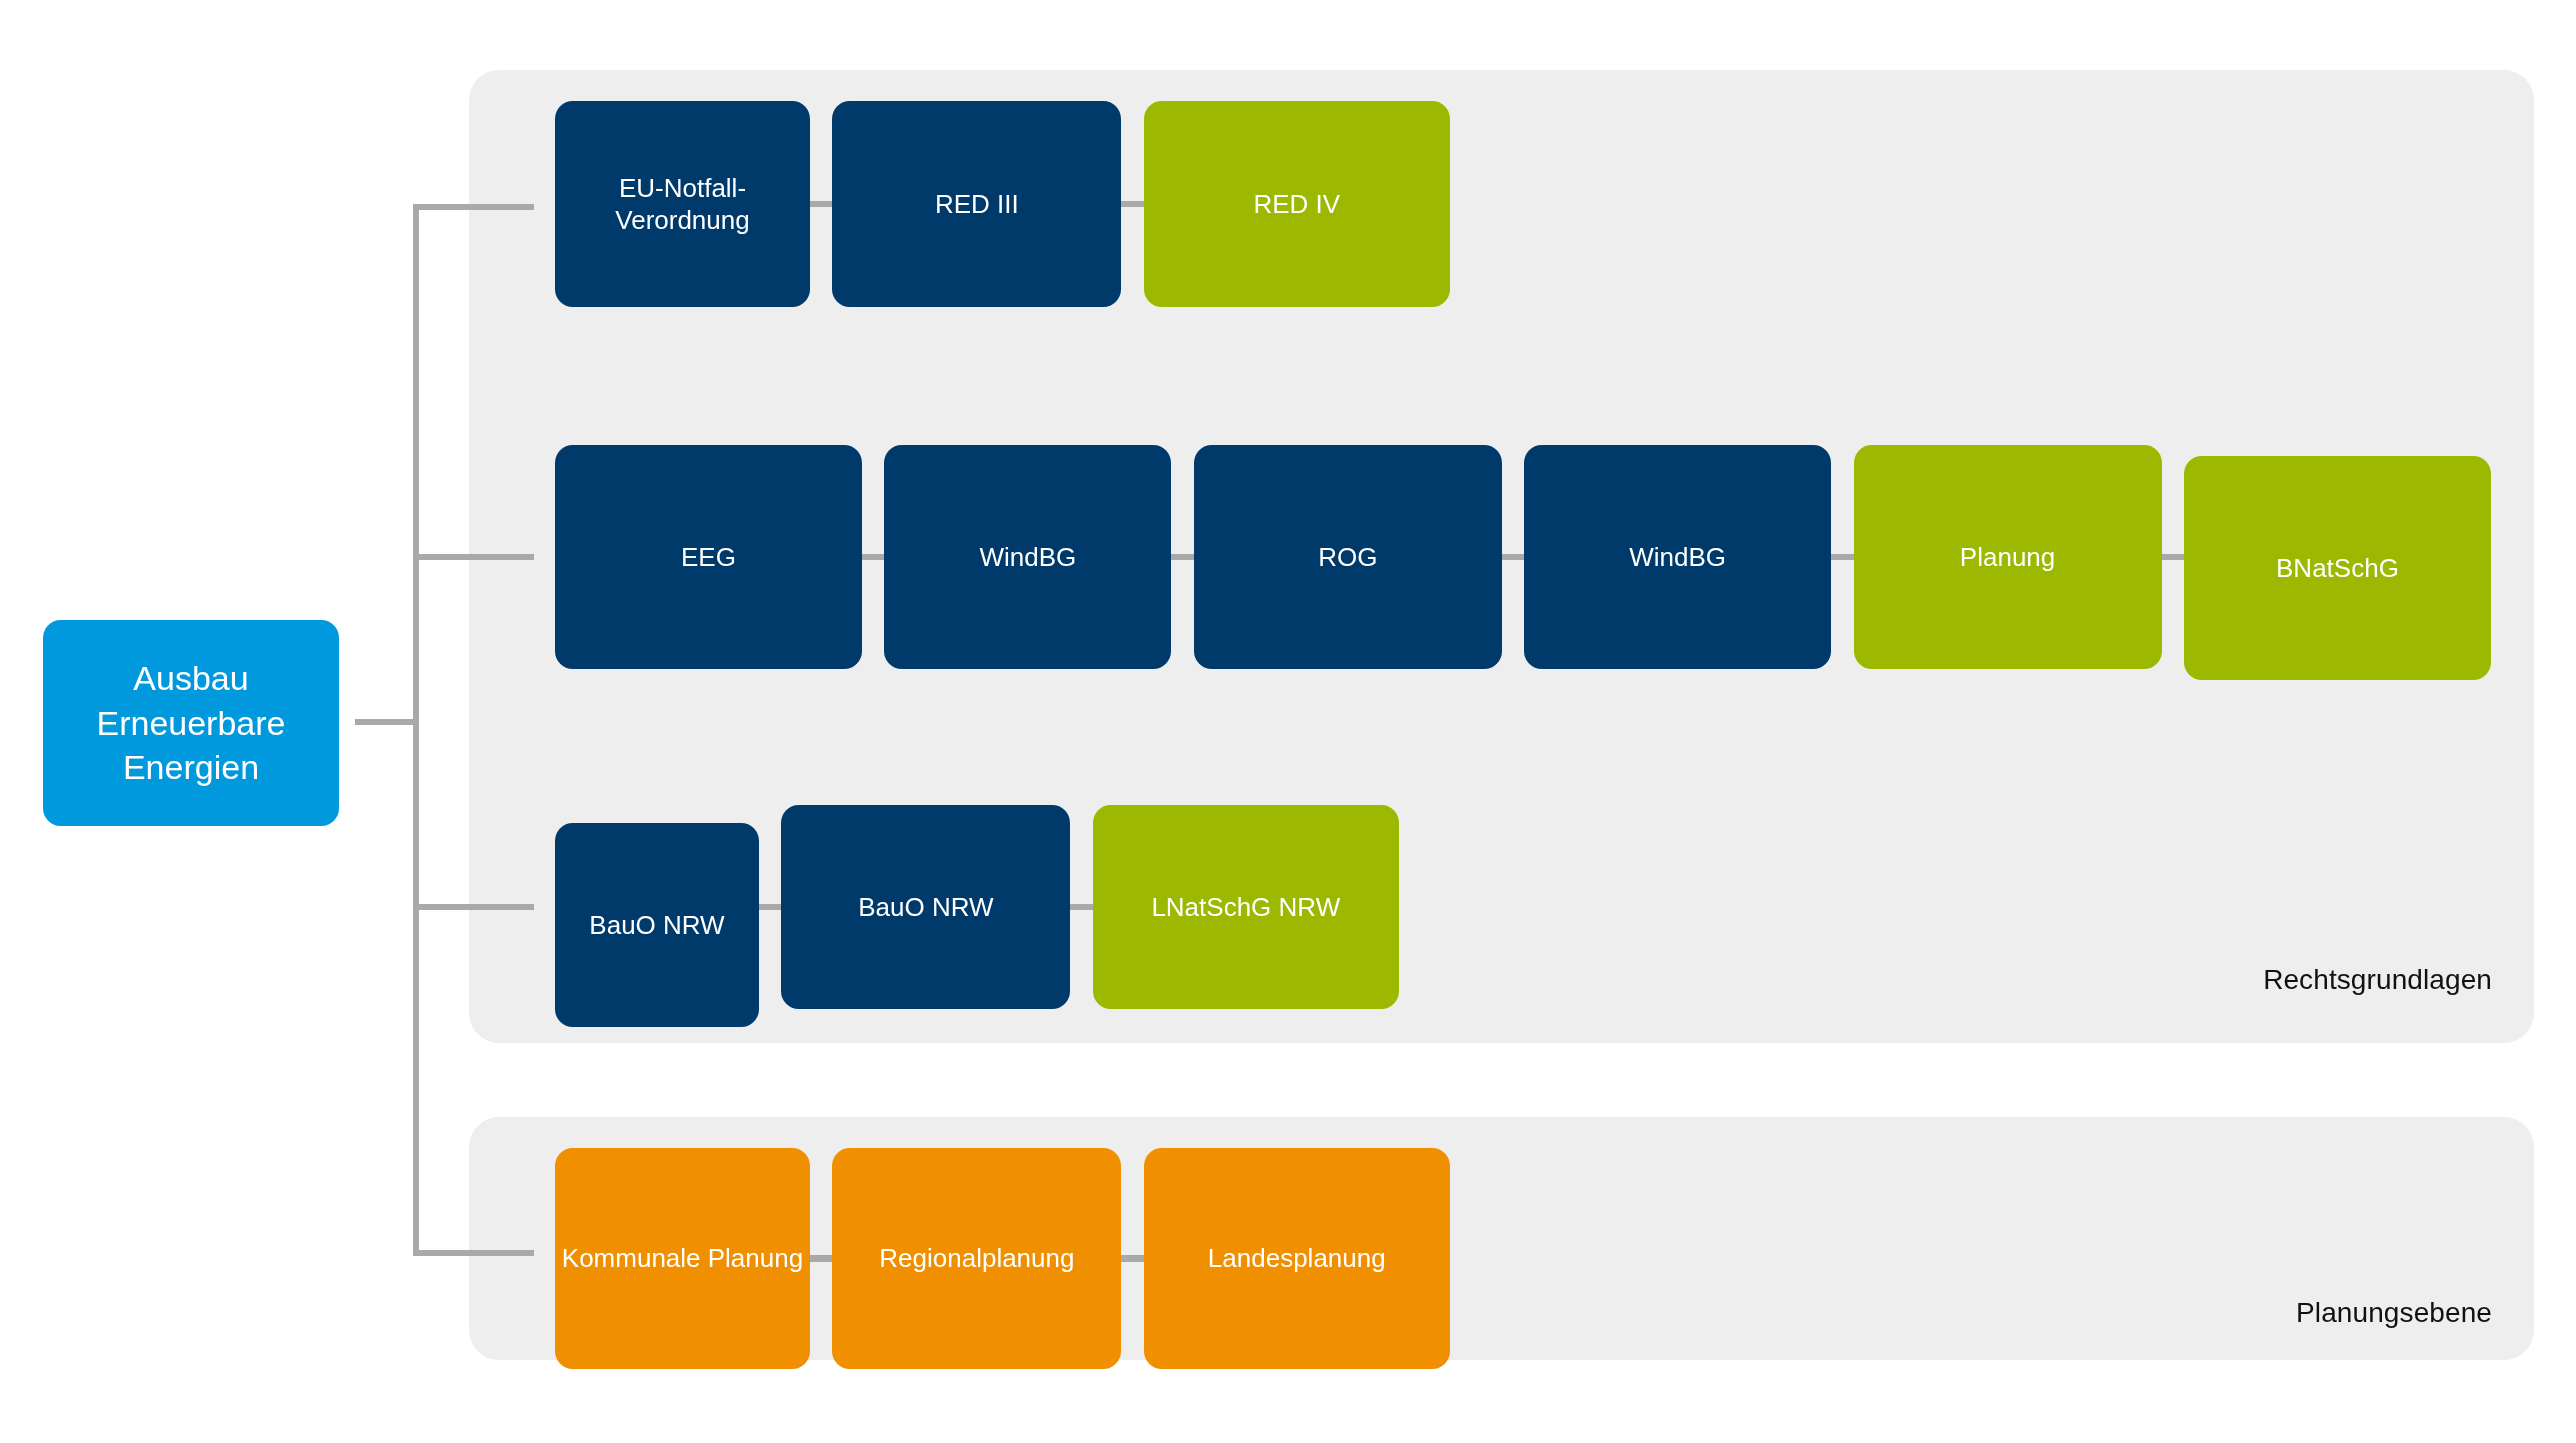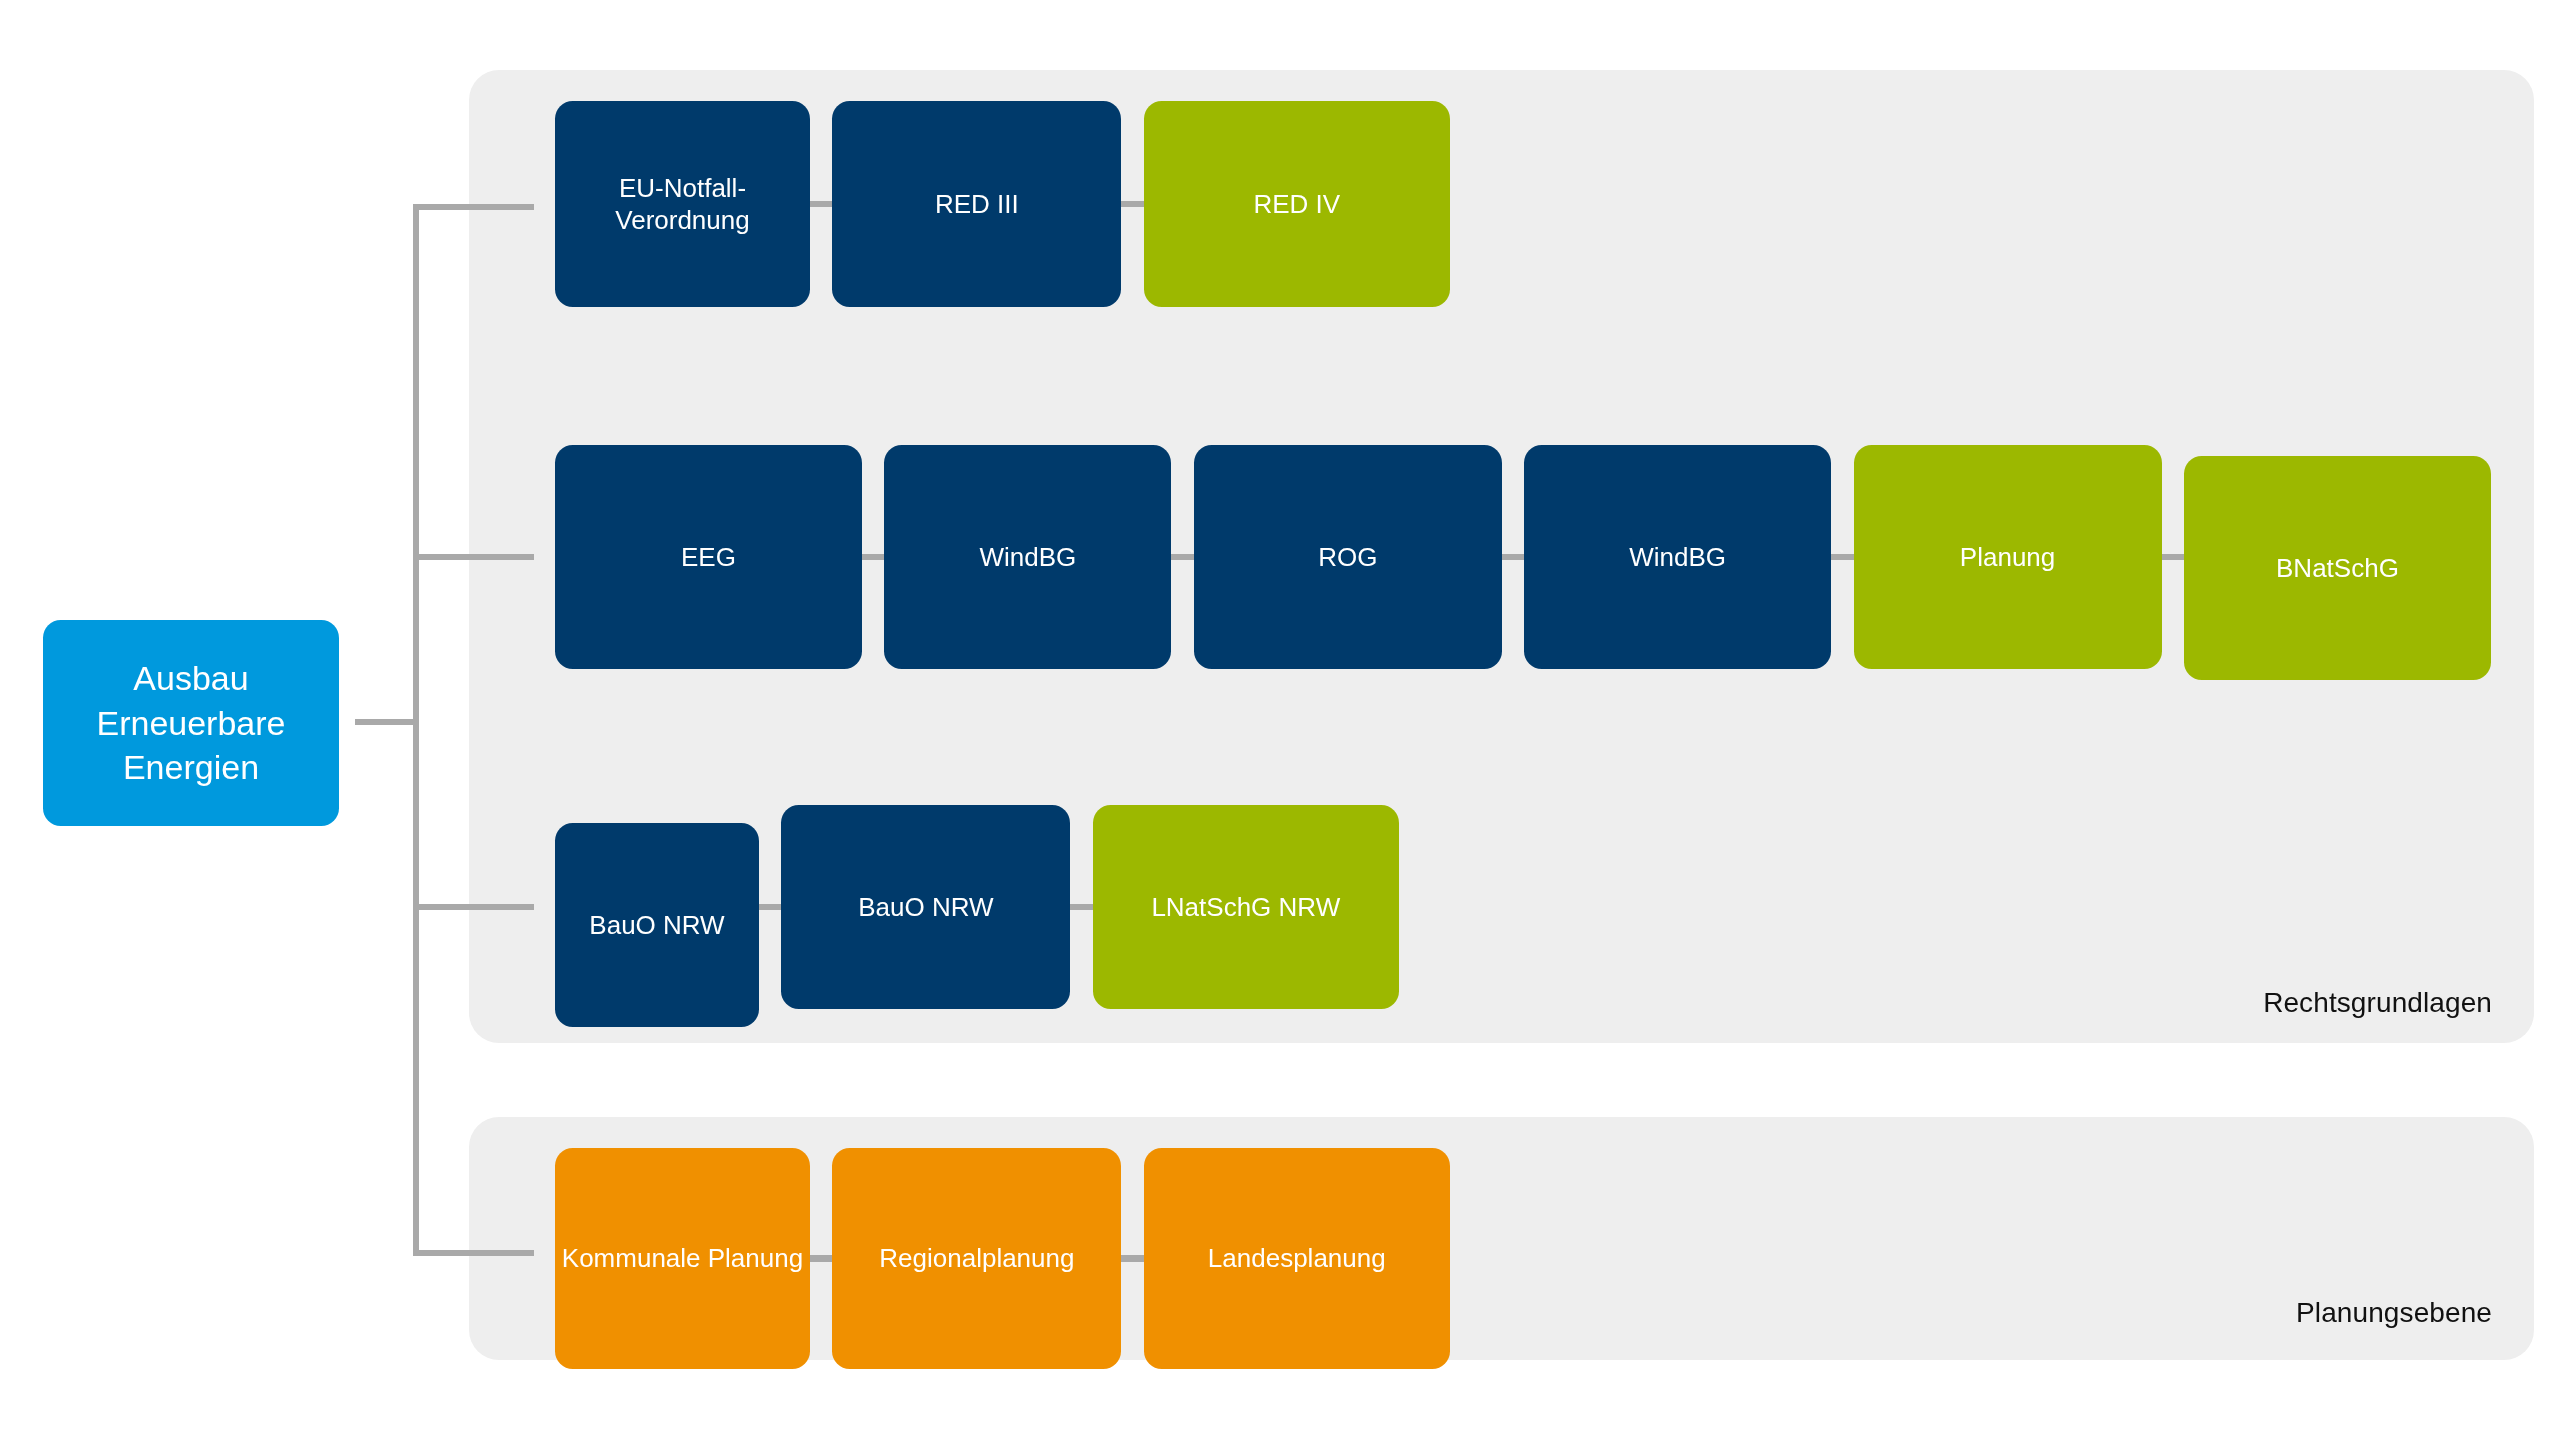--- a/index.html
+++ b/index.html
@@ -34,21 +34,21 @@
     width: 2065px; height: 243px;
   }
   .panel-label {
     position: absolute;
     right: 42px;
     font-size: 28px;
     color: #111111;
     letter-spacing: 0.1px;
     white-space: nowrap;
   }
-  #label-rechtsgrundlagen { bottom: 24px; margin-left: 20px; }
+  #label-rechtsgrundlagen { bottom: 47px; margin-left: 20px; }
   #label-planungsebene    { bottom: 31px; }
 
   
   .conn {
     position: absolute;
     background: #A9A9A9;
   }
   .conn-h { height: 6.1px; }
   .conn-v { width: 6.1px; }
 

